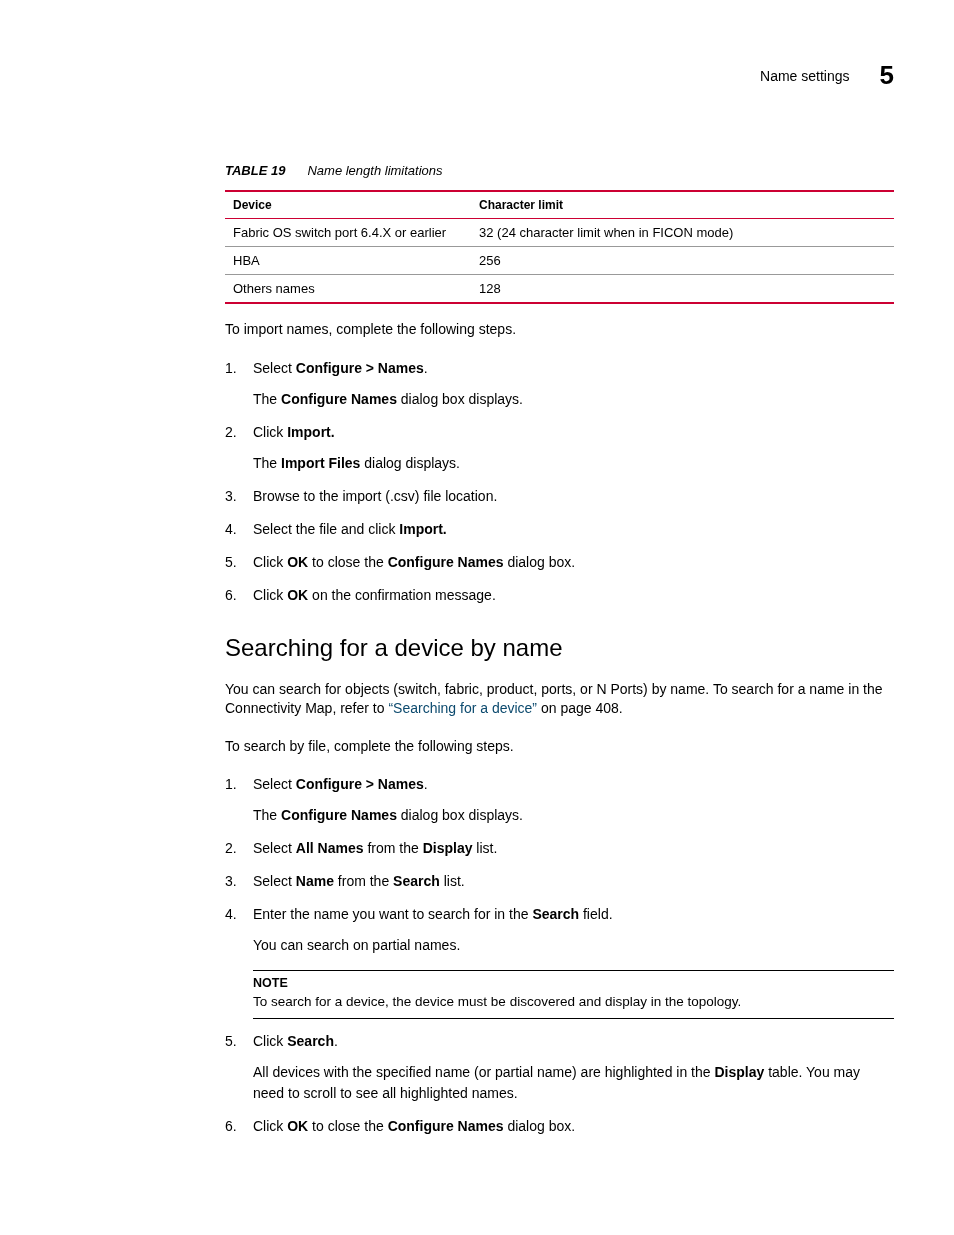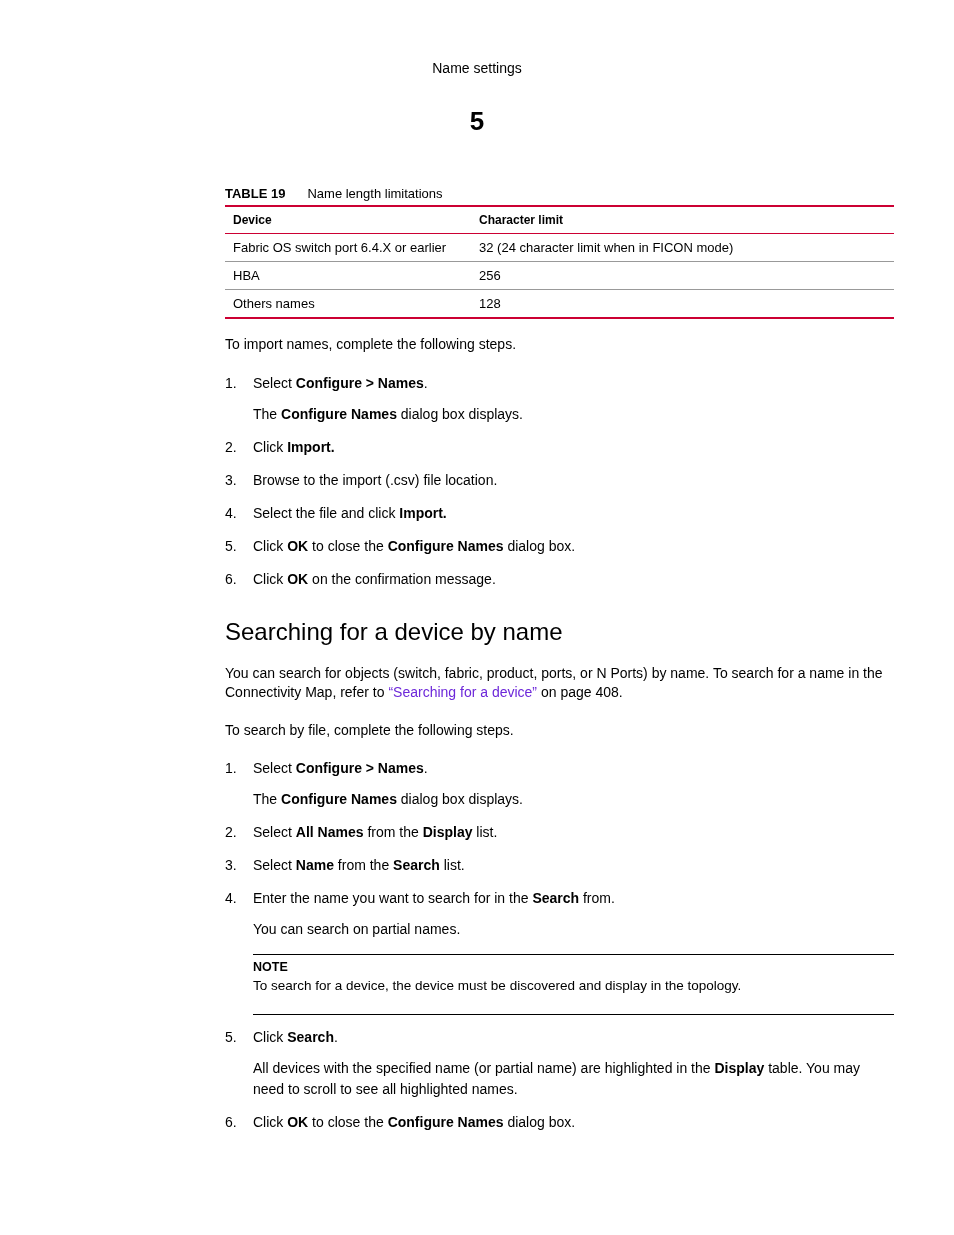--- a/index.html
+++ b/index.html
@@ -15,38 +15,38 @@
     height: 1235px;
     box-sizing: border-box;
     padding: 60px 60px 60px 60px;
     position: relative;
   }
   .header-row {
     display: flex;
     justify-content: flex-end;
     align-items: center;
     gap: 30px;
-    margin-bottom: 49px;
-    flex-direction: column;
+    margin-bottom: 72px;
   }
   .header-title {
     font-size: 14px;
   }
   .header-num {
     font-size: 26px;
     font-family: Arial, Helvetica, sans-serif;
     font-weight: bold;
   }
   .content {
     margin-left: 165px;
     margin-right: 0px;
   }
   .table-caption {
     font-size: 13px;
-    margin-bottom: 4px;
+    margin-bottom: 12px;
+    font-style: italic;
   }
   .table-caption b { font-weight: bold; }
   .table-caption .caption-title { margin-left: 22px; }
   table.data {
     border-collapse: collapse;
     width: 100%;
     font-size: 13px;
     margin-bottom: 16px;
   }
   table.data th, table.data td {
@@ -97,25 +97,25 @@
   ol.steps > li .subp {
     margin-top: 10px;
   }
   b { font-weight: bold; }
   h2.section {
     font-family: Arial, Helvetica, sans-serif;
     font-weight: normal;
     font-size: 24px;
     margin: 18px 0 18px 0;
   }
-  a.link { color: #6d28d9; text-decoration: none; }
+  a.link { color: #0c4a6e; text-decoration: none; }
   .note-box {
     border-top: 1.5px solid #000;
     border-bottom: 1.5px solid #000;
-    padding: 4px 0 18px 0;
+    padding: 4px 0 6px 0;
     margin: 14px 0 6px 0;
     font-size: 13.5px;
     line-height: 1.4;
   }
   .note-box .note-label {
     font-weight: bold;
     display: block;
     font-size: 12.5px;
   }
 </style>
@@ -159,20 +159,21 @@
 
     <p class="intro">To import names, complete the following steps.</p>
 
     <ol class="steps">
       <li>
         <span>Select </span><b>Configure &gt; Names</b><span>.</span>
         <div class="sub"><span>The </span><b>Configure Names</b><span> dialog box displays.</span></div>
       </li>
       <li>
         <span>Click </span><b>Import.</b>
+        <div class="sub"><span>The </span><b>Import Files</b><span> dialog displays.</span></div>
       </li>
       <li><span>Browse to the import (.csv) file location.</span></li>
       <li><span>Select the file and click </span><b>Import.</b></li>
       <li><span>Click </span><b>OK</b><span> to close the </span><b>Configure Names</b><span> dialog box.</span></li>
       <li><span>Click </span><b>OK</b><span> on the confirmation message.</span></li>
     </ol>
 
     <h2 class="section">Searching for a device by name</h2>
 
     <p class="intro">
@@ -182,21 +183,21 @@
     <p class="intro">To search by file, complete the following steps.</p>
 
     <ol class="steps">
       <li>
         <span>Select </span><b>Configure &gt; Names</b><span>.</span>
         <div class="sub"><span>The </span><b>Configure Names</b><span> dialog box displays.</span></div>
       </li>
       <li><span>Select </span><b>All Names</b><span> from the </span><b>Display</b><span> list.</span></li>
       <li><span>Select </span><b>Name</b><span> from the </span><b>Search</b><span> list.</span></li>
       <li>
-        <span>Enter the name you want to search for in the </span><b>Search</b><span> from.</span>
+        <span>Enter the name you want to search for in the </span><b>Search</b><span> field.</span>
         <div class="sub">You can search on partial names.</div>
         <div class="note-box">
           <span class="note-label">NOTE</span>
           <span>To search for a device, the device must be discovered and display in the topology.</span>
         </div>
       </li>
       <li>
         <span>Click </span><b>Search</b><span>.</span>
         <div class="subp"><span>All devices with the specified name (or partial name) are highlighted in the </span><b>Display</b><span> table. You may need to scroll to see all highlighted names.</span></div>
       </li>

